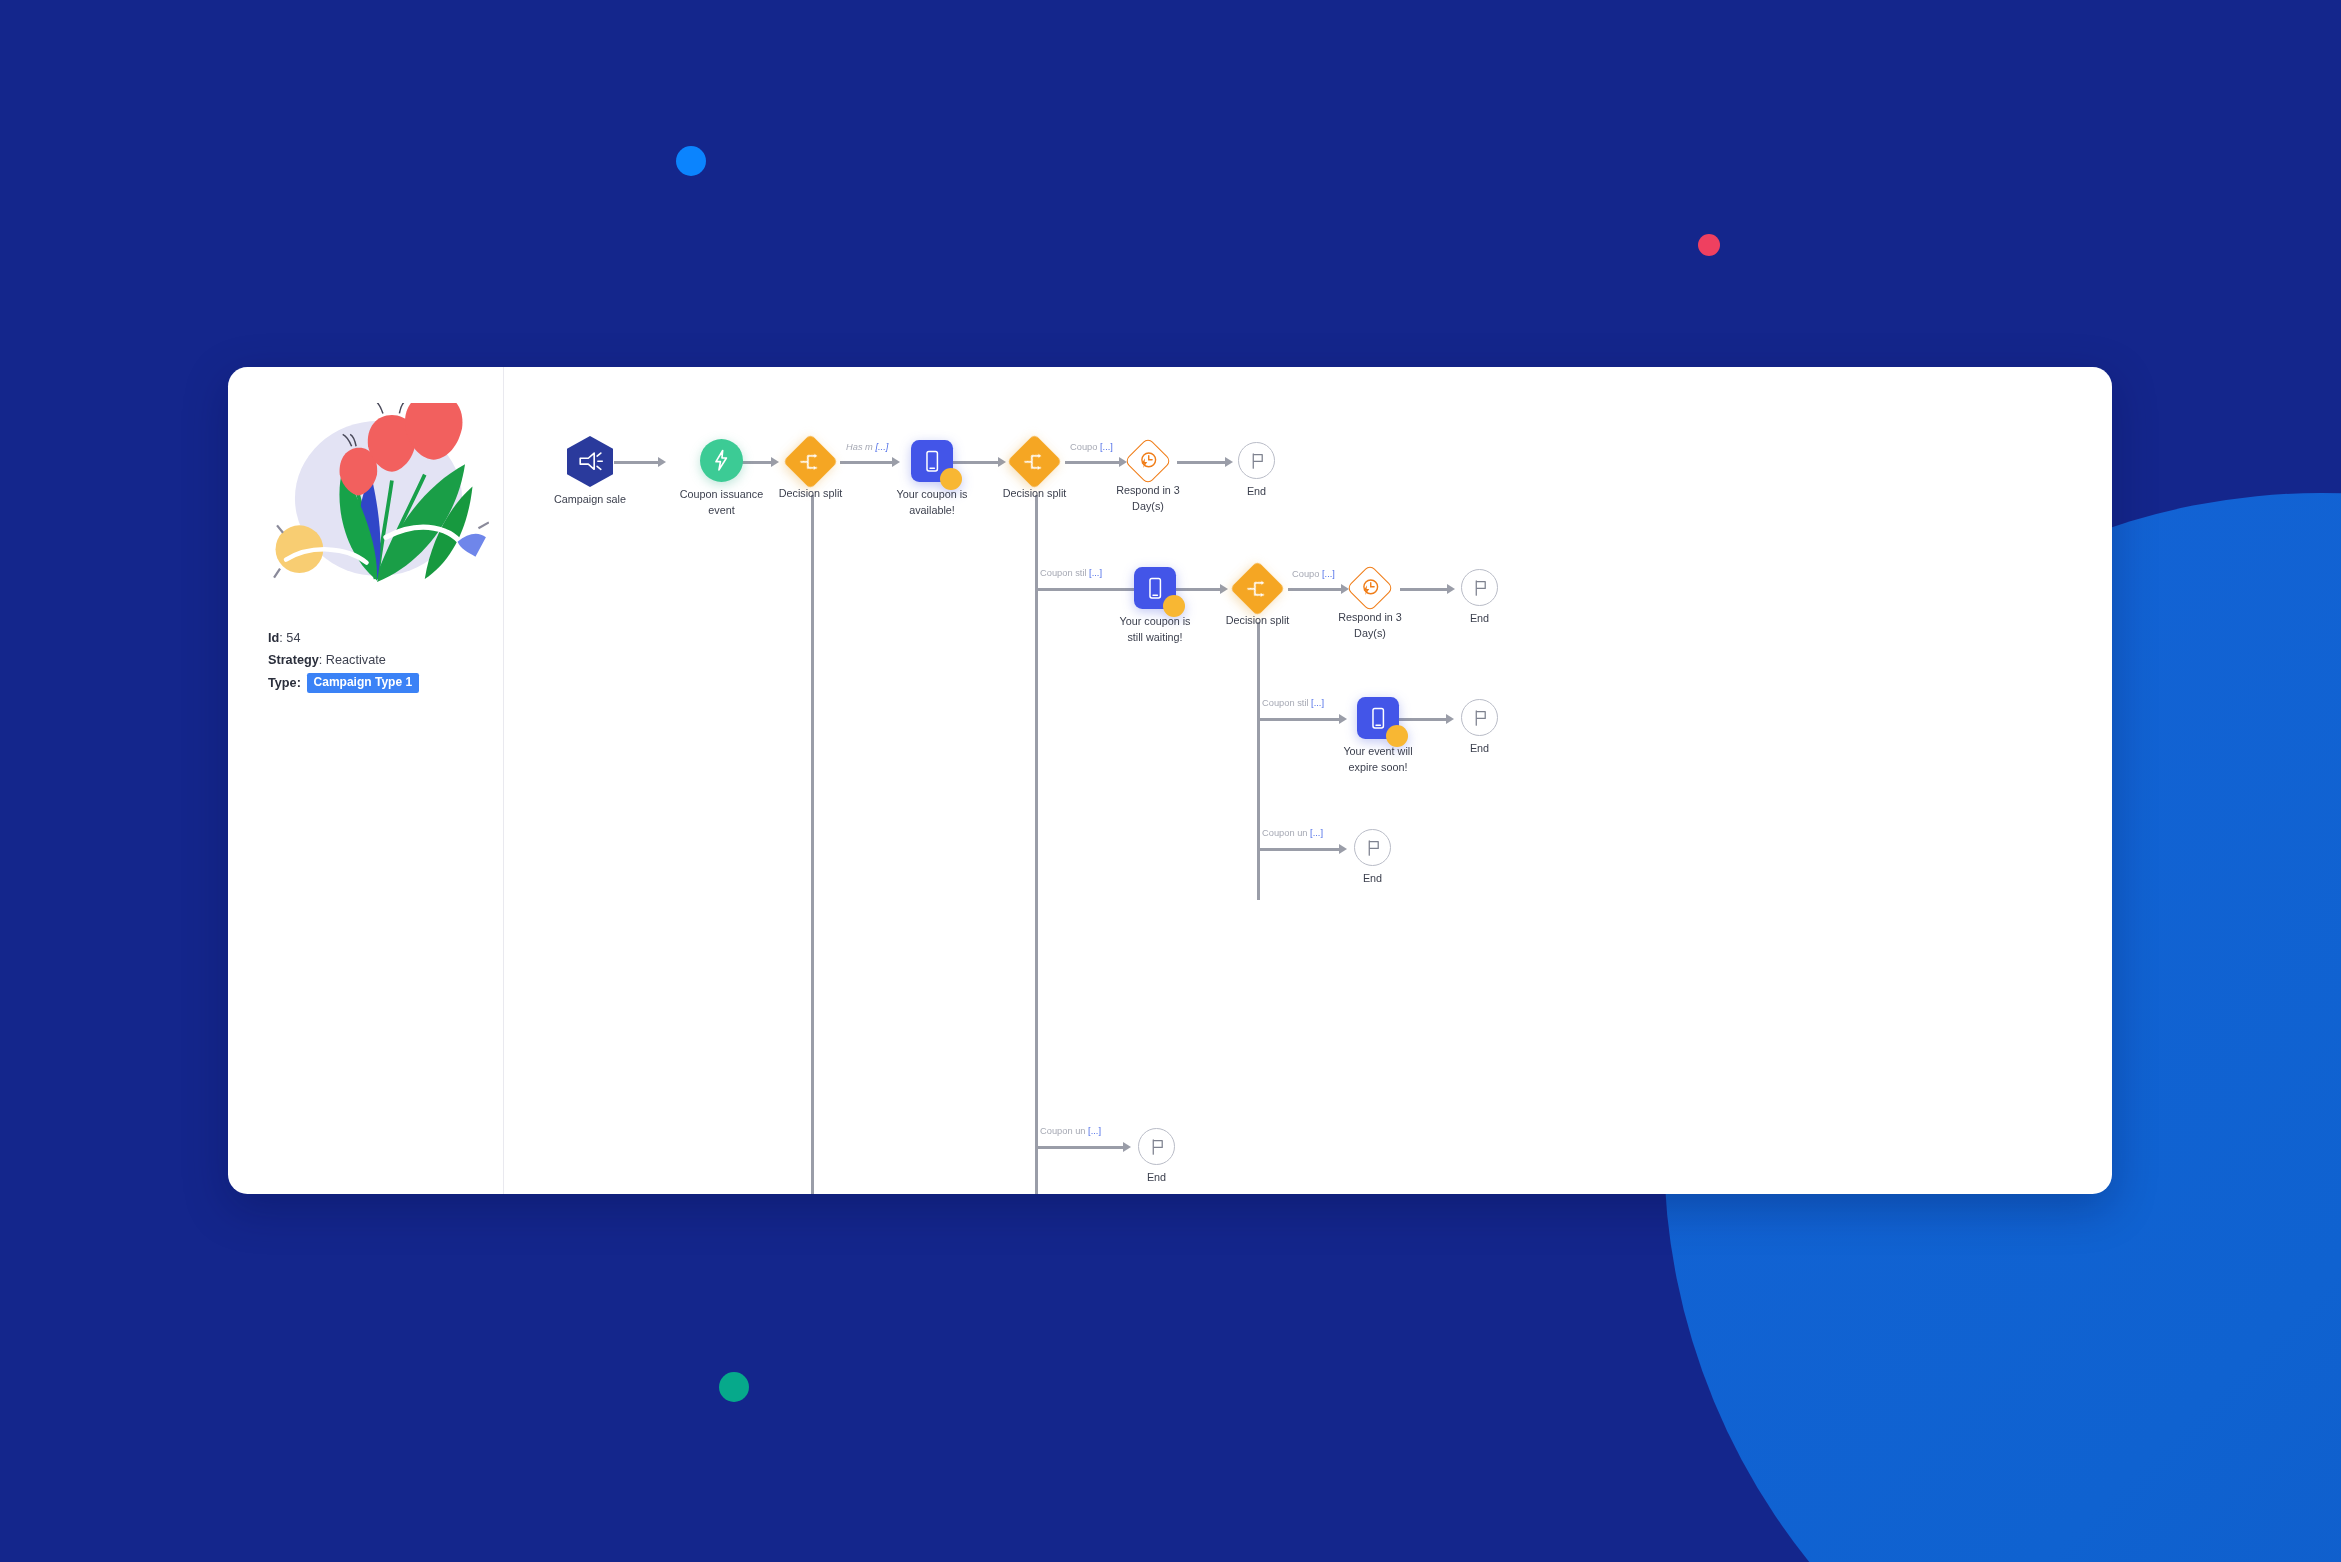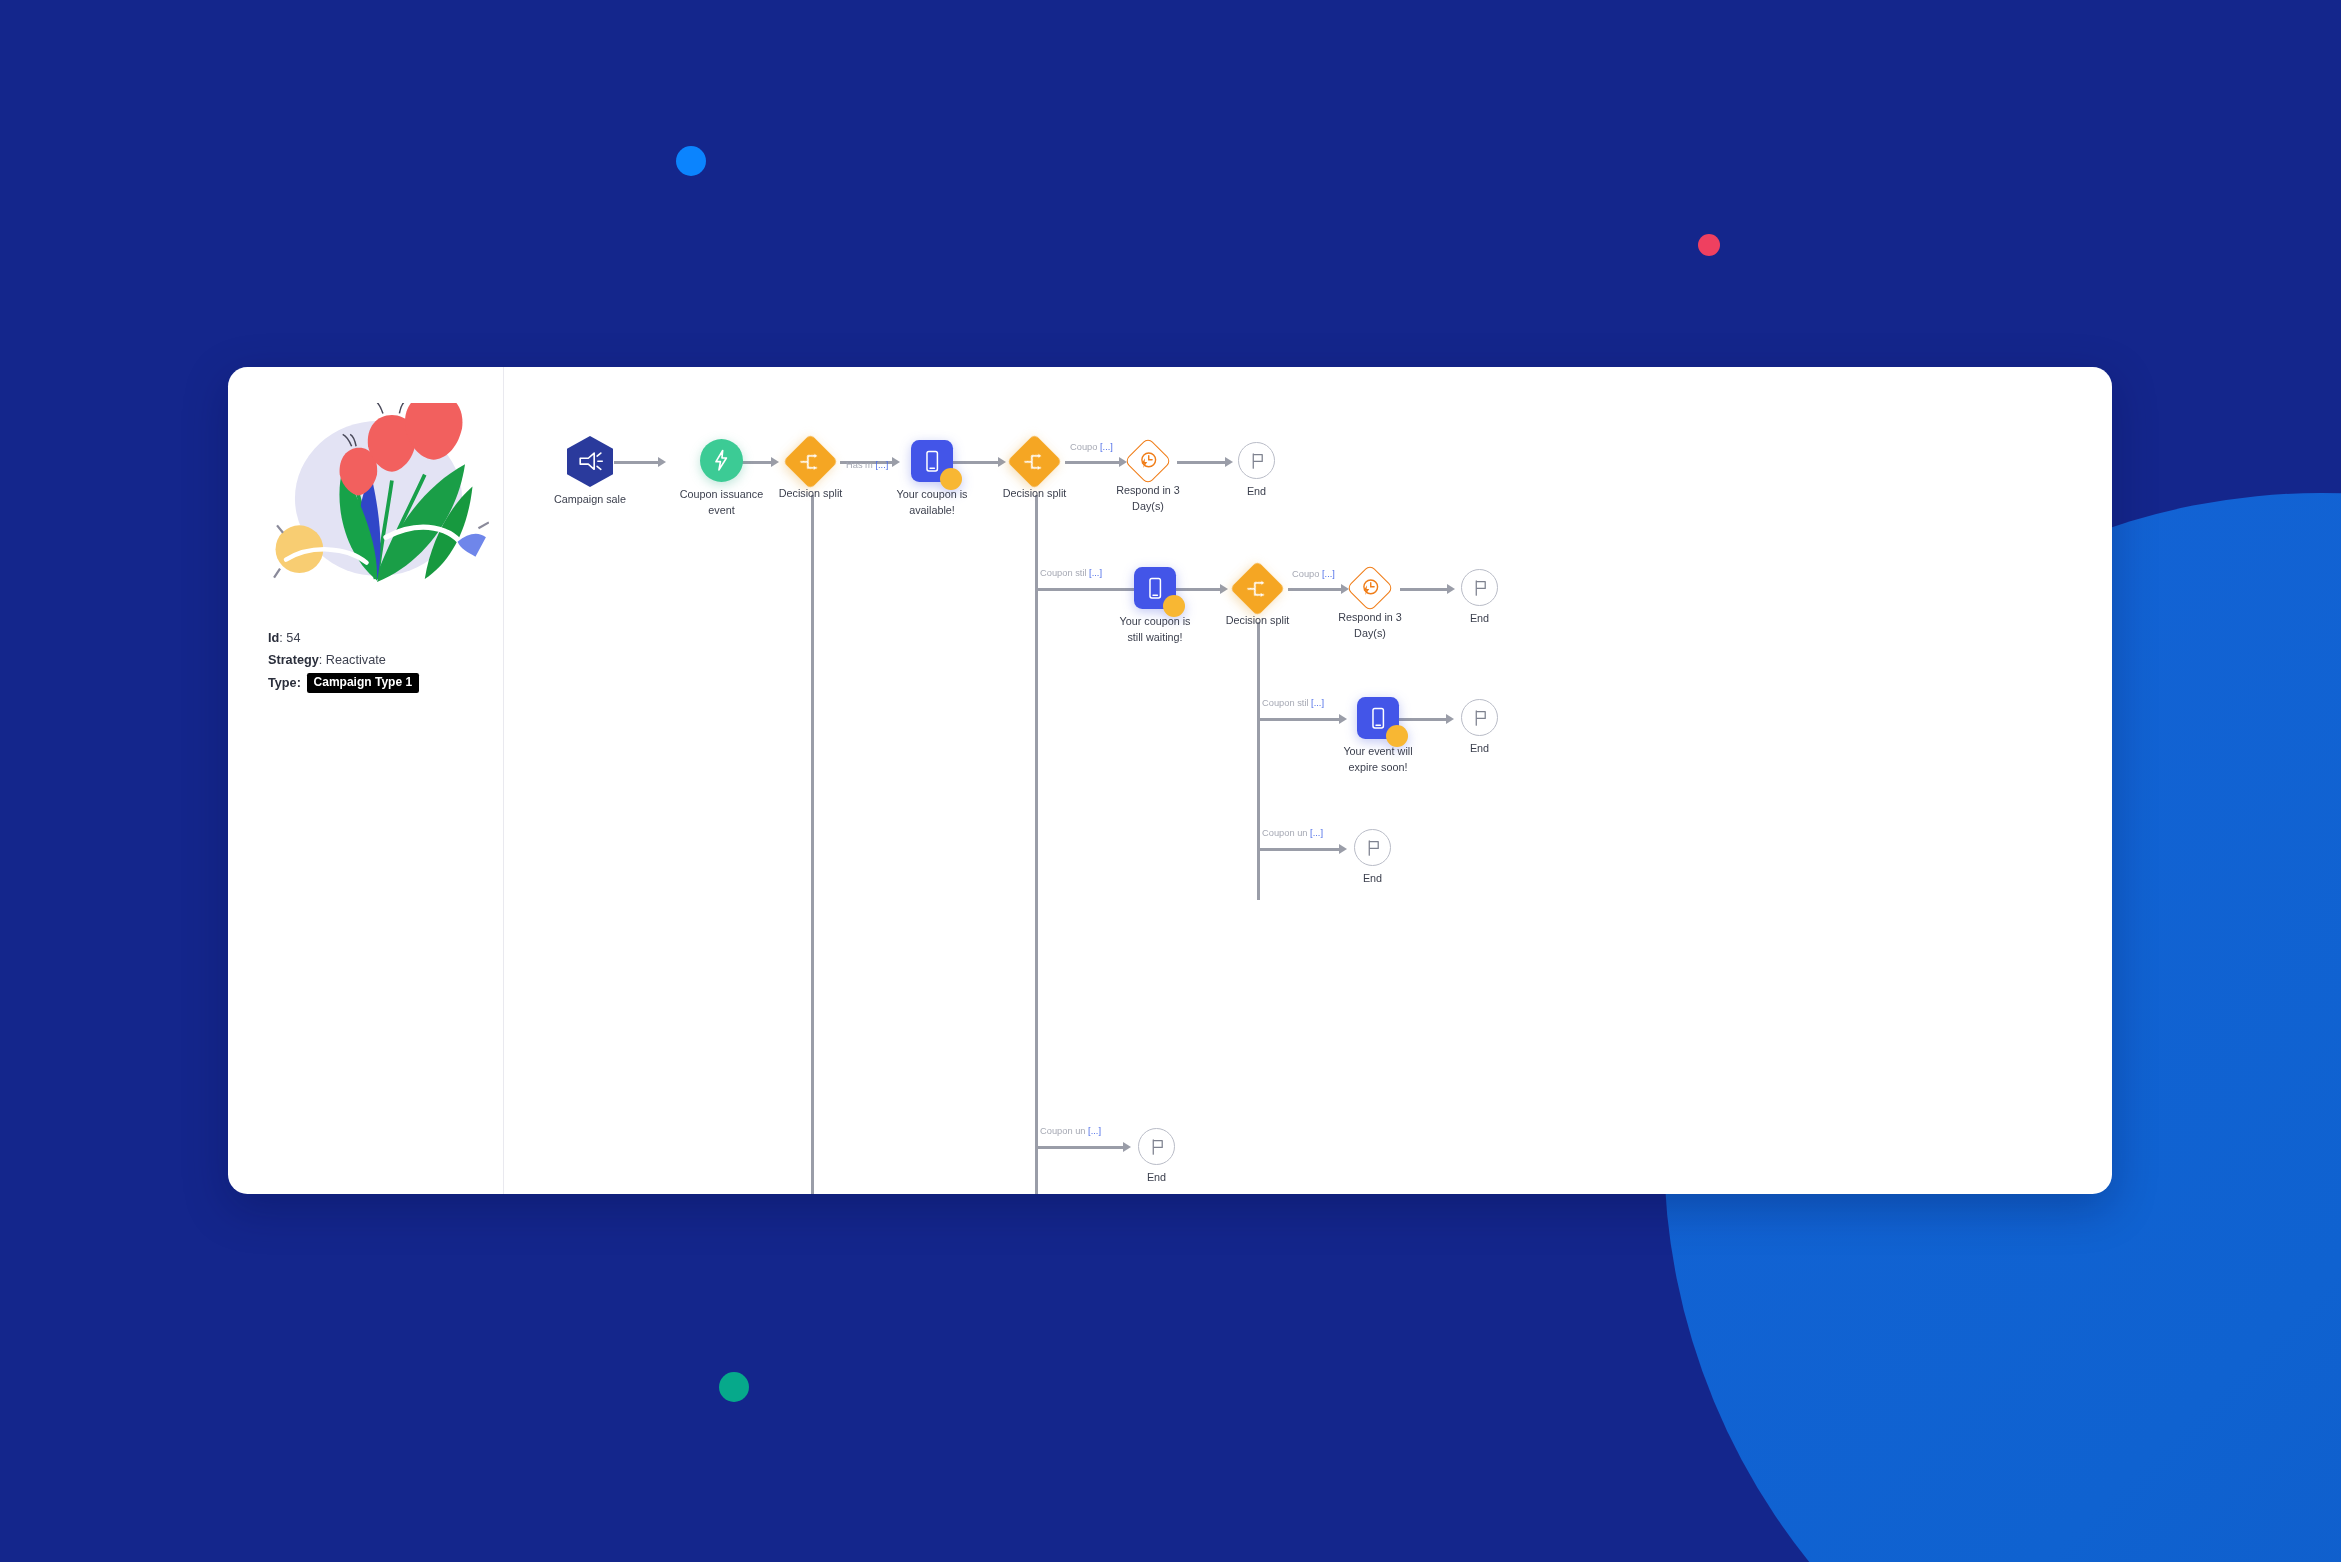--- a/index.html
+++ b/index.html
@@ -59,21 +59,21 @@
 
   .illustration { width: 224px; height: 185px; position: relative; margin: 6px 0 0 -3px; }
 
   .meta { margin-top: 39px; font-size: 12.7px; color: #3e4250; line-height: 1.75; }
   .meta-row { white-space: nowrap; }
   .meta-key { font-weight: bold; color: #2b2f3c; }
 
   .type-row { display: flex; align-items: center; gap: 6px; margin-top: 0.7px; }
   .badge {
     display: inline-block;
-    background: #000000;
+    background: #3b82f6;
     color: #ffffff;
     font-size: 12px;
     font-weight: bold;
     padding: 3px 6.7px 3.7px 6.7px;
     border-radius: 2.2px;
     line-height: 1.1;
   }
 
   .description {
     margin-top: 25px;
@@ -256,21 +256,21 @@
   <div id="canvas">
 
     <div class="edge edge-h" style="left:110px; top:94px; width:45px;"></div>
     <div class="arrowhead" style="left:154px; top:90px;"></div>
 
     <div class="edge edge-h" style="left:224px; top:94px; width:45px;"></div>
     <div class="arrowhead" style="left:267px; top:90px;"></div>
 
     <div class="edge edge-h" style="left:336px; top:94px; width:54px;"></div>
     <div class="arrowhead" style="left:388px; top:90px;"></div>
-    <div class="edge-label" style="left:342px; top:93px;">
+    <div class="edge-label" style="left:342px; top:75px;font-style:italic;">
       <span>Has m </span><span class="more">[...]</span>
     </div>
 
     <div class="edge edge-h" style="left:449px; top:94px; width:46px;"></div>
     <div class="arrowhead" style="left:494px; top:90px;"></div>
 
     <div class="edge edge-h" style="left:561px; top:94px; width:55px;"></div>
     <div class="arrowhead" style="left:615px; top:90px;"></div>
     <div class="edge-label" style="left:566px; top:75px;">
       <span>Coupo </span><span class="more">[...]</span>

